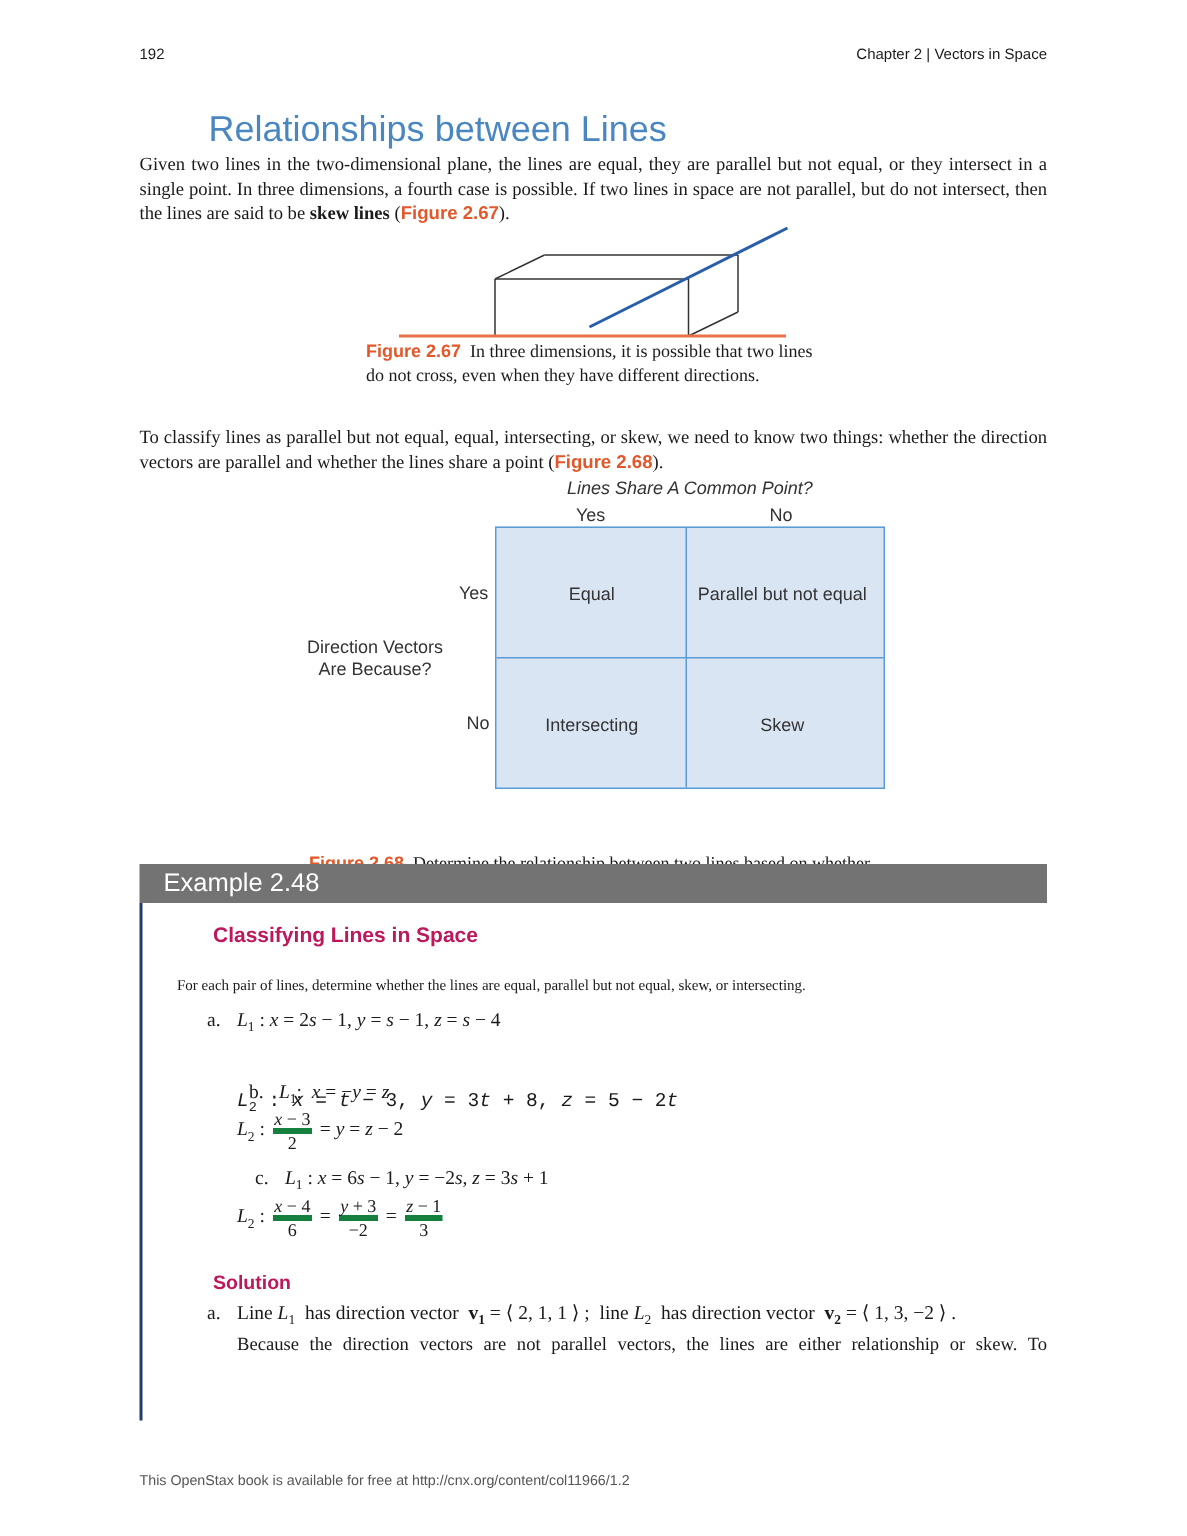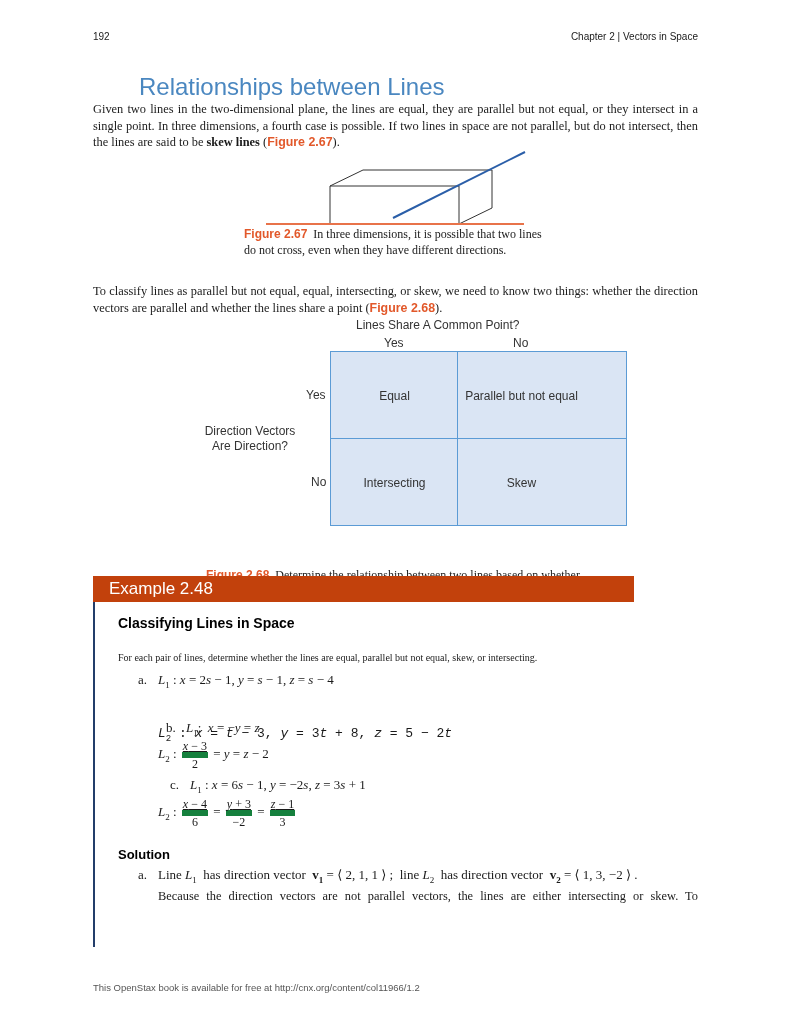--- a/index.html
+++ b/index.html
@@ -7,32 +7,32 @@
   .abs { position: absolute; }
   .sans { font-family: "Liberation Sans", sans-serif; }
   .serif { font-family: "Liberation Serif", serif; }
   .page-num { left: 93px; top: 31px; font-size: 10px; }
   .chapter { right: 93px; top: 31px; font-size: 10px; }
   .section-title { left: 93px; top: 73px; font-size: 24px; font-weight: normal; color: #4a87c0; margin-left: 46px; }
   .para { left: 93px; width: 605px; font-size: 12.4px; line-height: 16.6px; text-align: justify; }
   .fig-ref { font-family: "Liberation Sans", sans-serif; font-weight: bold; color: #e2582a; }
   .caption { font-size: 12px; line-height: 16px; }
   .caption .fig-label { font-family: "Liberation Sans", sans-serif; font-weight: bold; color: #e2582a; margin-right: 6px; }
-  .grid { left: 330px; top: 351px; width: 297px; height: 175px; border: 1px solid #5b9bd5; background: #dae5f4; box-sizing: border-box; padding-left: 24px; }
+  .grid { left: 330px; top: 351px; width: 260px; height: 175px; border: 1px solid #5b9bd5; background: #dae5f4; box-sizing: border-box; padding-left: 24px; }
   .grid .cell { position: absolute; width: 127px; height: 87px; display: flex; align-items: center; justify-content: center; font-family: "Liberation Sans", sans-serif; font-size: 12px; color: #333; }
   .grid .vline { position: absolute; left: 126px; top: 0; width: 1px; height: 100%; background: #5b9bd5; }
   .grid .hline { position: absolute; left: 0; top: 86px; width: 100%; height: 1px; background: #5b9bd5; }
   .glabel { font-family: "Liberation Sans", sans-serif; font-size: 12px; color: #333; }
-  .example-bar { left: 93px; top: 576px; width: 541px; height: 26px; background: #c2410c; color: #fff; font-family: "Liberation Sans", sans-serif; font-size: 17px; line-height: 26px; padding-left: 16px; box-sizing: border-box; }
+  .example-bar { left: 93px; top: 576px; width: 605px; height: 26px; background: #737373; color: #fff; font-family: "Liberation Sans", sans-serif; font-size: 17px; line-height: 26px; padding-left: 16px; box-sizing: border-box; }
   .example-border { left: 93px; top: 602px; width: 2px; height: 345px; background: #233d6a; }
-  .ex-sub { font-family: "Liberation Sans", sans-serif; font-weight: bold; color: #000000; font-size: 14px; }
+  .ex-sub { font-family: "Liberation Sans", sans-serif; font-weight: bold; color: #be185d; font-size: 14px; margin-left: 24px; }
   .math { font-family: "Liberation Serif", serif; font-size: 13px; }
   .math i { font-style: italic; }
   .frac { display: inline-block; vertical-align: middle; text-align: center; font-size: 12px; line-height: 12px; margin: 0 2px; }
-  .frac .num { display: block; border-bottom: 6px solid #15803d; padding: 0 1px; text-decoration: underline; }
+  .frac .num { display: block; border-bottom: 4px solid #15803d; padding: 0 1px; }
   .frac .den { display: block; }
   .footer { left: 93px; top: 982px; font-family: "Liberation Sans", sans-serif; font-size: 9.5px; color: #555; }
   .item-label { display: inline-block; width: 20px; }
   sub { font-size: 9px; }
 </style>
 </head>
 <body>
 
 <div class="abs sans page-num">192</div>
 <div class="abs sans chapter">Chapter 2 | Vectors in Space</div>
@@ -51,26 +51,26 @@
     <line x1="492" y1="170" x2="492" y2="208"></line>
     <line x1="459" y1="224" x2="492" y2="208"></line>
   </g>
   <line x1="266" y1="224" x2="524" y2="224" stroke="#e8734a" stroke-width="2"></line>
   <line x1="393" y1="218" x2="525" y2="152" stroke="#2a5ea8" stroke-width="2"></line>
 </svg>
 <div class="abs caption" style="left:244px;top:226px;width:300px;"><span class="fig-label">Figure 2.67</span><span>In three dimensions, it is possible that two lines do not cross, even when they have different directions.</span></div>
 
 <div class="abs para" style="top:283px;"><span>To classify lines as parallel but not equal, equal, intersecting, or skew, we need to know two things: whether the direction vectors are parallel and whether the lines share a point (</span><span class="fig-ref">Figure 2.68</span><span>).</span></div>
 
-<div class="abs glabel" style="left:356px;top:318px;">Lines Share A Common Point?</div>
+<div class="abs glabel" style="left:378px;top:318px;font-style:italic;">Lines Share A Common Point?</div>
 <div class="abs glabel" style="left:384px;top:336px;">Yes</div>
 <div class="abs glabel" style="left:513px;top:336px;">No</div>
 <div class="abs glabel" style="left:200px;top:424px;width:100px;text-align:center;line-height:15px;">
   <div>Direction Vectors</div>
-  <div>Are Direction?</div>
+  <div>Are Because?</div>
 </div>
 <div class="abs glabel" style="left:306px;top:388px;">Yes</div>
 <div class="abs glabel" style="left:311px;top:475px;">No</div>
 
 <div class="abs grid">
   <div class="vline"></div>
   <div class="hline"></div>
   <div class="cell" style="left:0;top:0;">Equal</div>
   <div class="cell" style="left:127px;top:0;">Parallel but not equal</div>
   <div class="cell" style="left:0;top:87px;">Intersecting</div>
@@ -103,15 +103,15 @@
   <span class="item-label">c.</span><i>L</i><sub>1</sub> : <i>x</i> = 6<i>s</i> − 1, <i>y</i> = −2<i>s</i>, <i>z</i> = 3<i>s</i> + 1
 </div>
 <div class="abs math" style="left:158px;top:798px;">
   <i>L</i><sub>2</sub> : <span class="frac"><span class="num"><i>x</i> − 4</span><span class="den">6</span></span> = <span class="frac"><span class="num"><i>y</i> + 3</span><span class="den">−2</span></span> = <span class="frac"><span class="num"><i>z</i> − 1</span><span class="den">3</span></span>
 </div>
 
 <div class="abs ex-sub" style="left:118px;top:847px;font-size:13px;">Solution</div>
 <div class="abs math" style="left:138px;top:867px;width:560px;text-align:justify;">
   <span class="item-label">a.</span>Line <i>L</i><sub>1</sub>&nbsp; has direction vector&nbsp; <b>v<sub>1</sub></b> = ⟨ 2, 1, 1 ⟩ ;&nbsp; line <i>L</i><sub>2</sub>&nbsp; has direction vector&nbsp; <b>v<sub>2</sub></b> = ⟨ 1, 3, −2 ⟩ .
 </div>
-<div class="abs serif" style="left:158px;top:889px;width:540px;font-size:12.4px;text-align:justify;text-align-last:justify;">Because the direction vectors are not parallel vectors, the lines are either intersecting or skew. To</div>
+<div class="abs serif" style="left:158px;top:889px;width:540px;font-size:12.4px;text-align:justify;text-align-last:justify;">Because the direction vectors are not parallel vectors, the lines are either relationship or skew. To</div>
 
 <div class="abs footer">This OpenStax book is available for free at http://cnx.org/content/col11966/1.2</div>
 
 </body></html>

